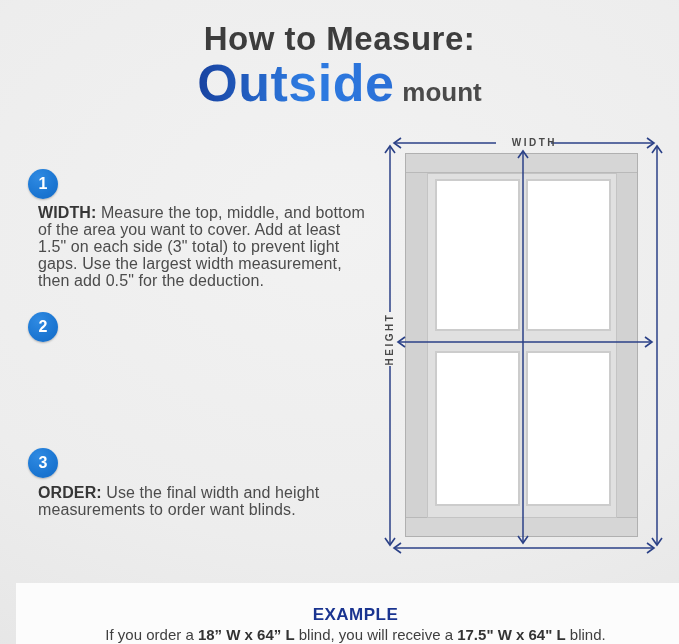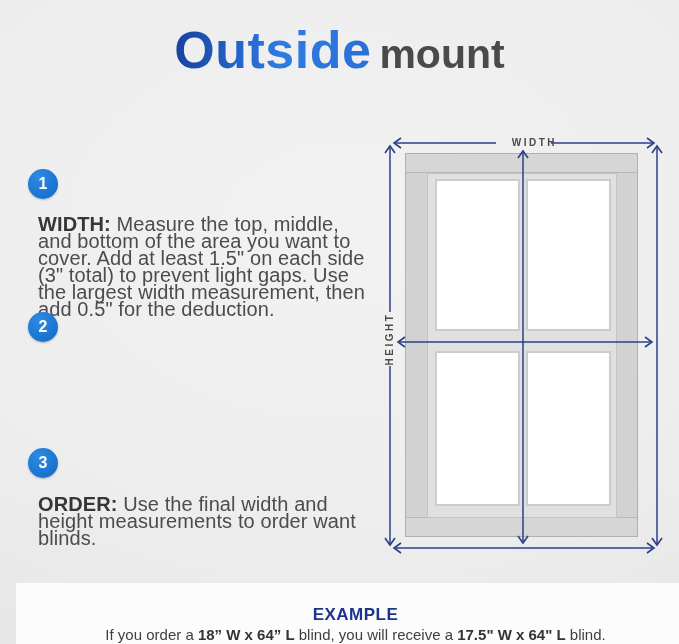--- a/index.html
+++ b/index.html
@@ -12,34 +12,34 @@
   
   .title-wrap { position:absolute; top:22px; left:0; width:679px; text-align:center; }
   .title-line1 { font-size:33px; font-weight:700; color:#3d3d3d; letter-spacing:0.5px; line-height:1.0; }
   .title-line2 { margin-top:2px; line-height:1.0; }
   .title-accent {
     font-size:52px; font-weight:800; letter-spacing:0.5px;
     background: linear-gradient(93deg, #17419f 0%, #2e7ce2 55%, #2a6fd6 100%);
     -webkit-background-clip:text; background-clip:text; color:transparent;
   }
   @supports not (background-clip: text) { .title-accent { color:#1f5fc9; background:none; } }
-  .title-suffix { font-size:41px; font-weight:600; color:#4a4a4a; margin-left:8px; }
+  .title-suffix { font-size:26px; font-weight:600; color:#4a4a4a; margin-left:8px; }
 
   
   .badge {
     position:absolute; left:28px; width:30px; height:30px; border-radius:50%;
     background: radial-gradient(circle at 35% 28%, #2f8ae2 0%, #1b76d2 60%, #156ac4 100%);
     color:#fff; font-size:16px; font-weight:700;
     display:flex; align-items:center; justify-content:center;
     box-shadow: 0 1px 2px rgba(0,0,0,0.25);
   }
   .badge-1 { top:169px; } .badge-2 { top:312px; } .badge-3 { top:448px; }
   .step-text {
     position:absolute; left:38px; width:334px;
-    font-size:20px; line-height:17px; color:#4c4c4c; letter-spacing:0.1px;margin-top:12px;
+    font-size:16px; line-height:17px; color:#4c4c4c; letter-spacing:0.1px;
   }
   .step-text-1 { top:204px; } .step-text-2 { top:345px; } .step-text-3 { top:484px; }
   .step-label { font-weight:700; color:#363636; }
 
   
   .win-outer {
     position:absolute; left:405px; top:153px; width:233px; height:384px;
     background:#d2d2d2; border:1px solid #b0b0b0;
   }
   .win-band-top { position:absolute; left:0; top:0; width:100%; height:19px; background:#d6d6d6; border-bottom:1px solid #b9b9b9; }
@@ -65,20 +65,21 @@
   .example-heading { margin-top:23px; font-size:17px; font-weight:700; color:#1a3490; letter-spacing:0.5px; line-height:1; }
   .example-line { margin-top:4px; font-size:15px; color:#3f3f3f; line-height:1.1; }
   .example-bold { font-weight:700; color:#333333; }
 </style>
 </head>
 <body>
 
 <div class="canvas">
 
   <div class="title-wrap">
+    <div class="title-line1">How to Measure:</div>
     <div class="title-line2">
       <span class="title-accent">Outside</span><span class="title-suffix">mount</span>
     </div>
   </div>
 
   <div class="badge badge-1">
     <span>1</span>
   </div>
   <div class="step-text step-text-1">
     <span class="step-label">WIDTH:</span><span> Measure the top, middle, and bottom of the area you want to cover. Add at least 1.5" on each side (3" total) to prevent light gaps. Use the largest width measurement, then add 0.5" for the deduction.</span>

